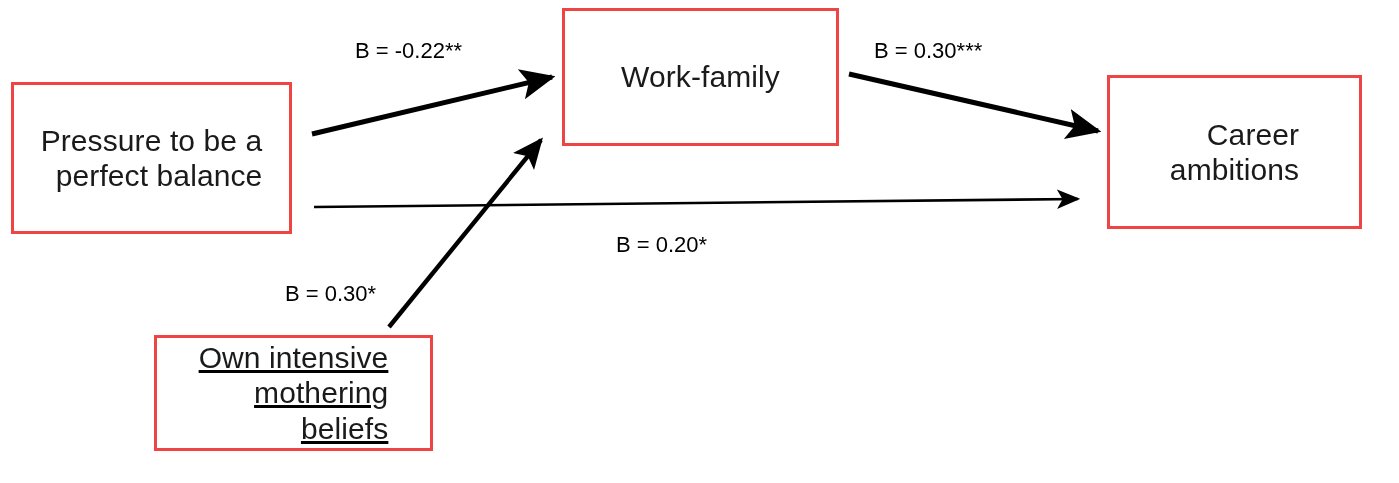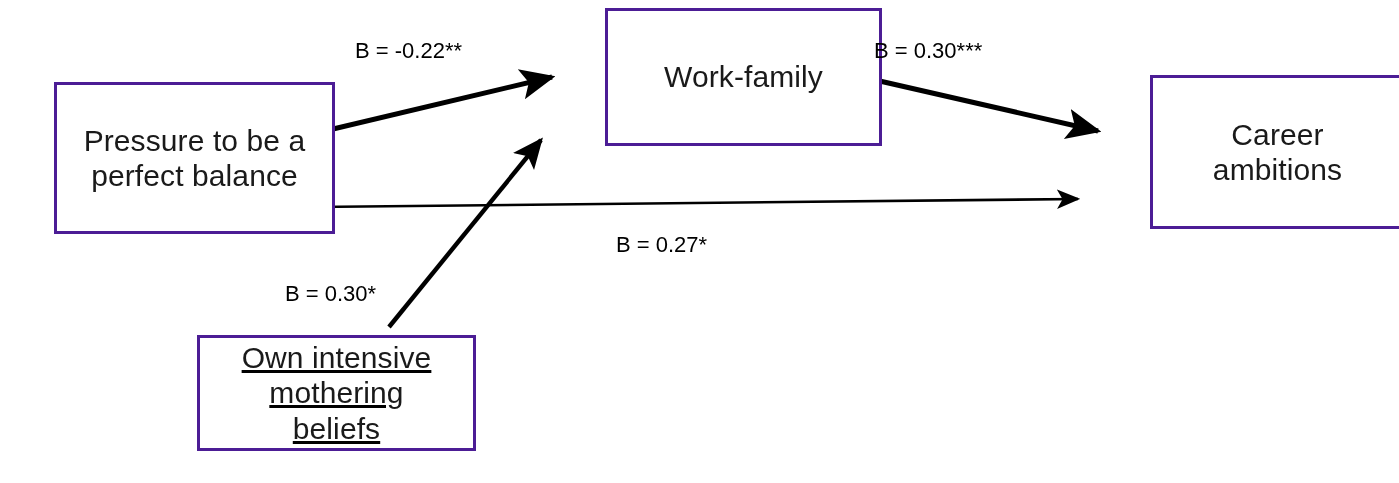--- a/index.html
+++ b/index.html
@@ -21,28 +21,27 @@
   #paths-layer {
     position: absolute;
     left: 0;
     top: 0;
     width: 1399px;
     height: 483px;
   }
   .node-box {
     position: absolute;
     box-sizing: border-box;
-    border: 3px solid #4c1d95;
+    border: 3px solid #ef4444;
     background: #ffffff;
     display: flex;
     align-items: center;
     justify-content: center;
-    text-align: center;
+    text-align: right;
     z-index: 3;
-    margin-left: 43px;
   }
   .node-label {
     font-size: 30px;
     line-height: 1.18;
     color: #1a1a1a;
     letter-spacing: 0.1px;
     padding: 0 6px;
   }
   .path-label {
     position: absolute;
@@ -112,17 +111,17 @@
       <span>Own intensive</span><br>
       <span>mothering</span><br>
       <span>beliefs</span>
     </div>
   </div>
 
   <div class="path-label" id="label-a-path">B = -0.22**</div>
 
   <div class="path-label" id="label-b-path">B = 0.30***</div>
 
-  <div class="path-label" id="label-c-path">B = 0.27*</div>
+  <div class="path-label" id="label-c-path">B = 0.20*</div>
 
   <div class="path-label" id="label-d-path">B = 0.30*</div>
 
 </div>
 
 </body></html>

